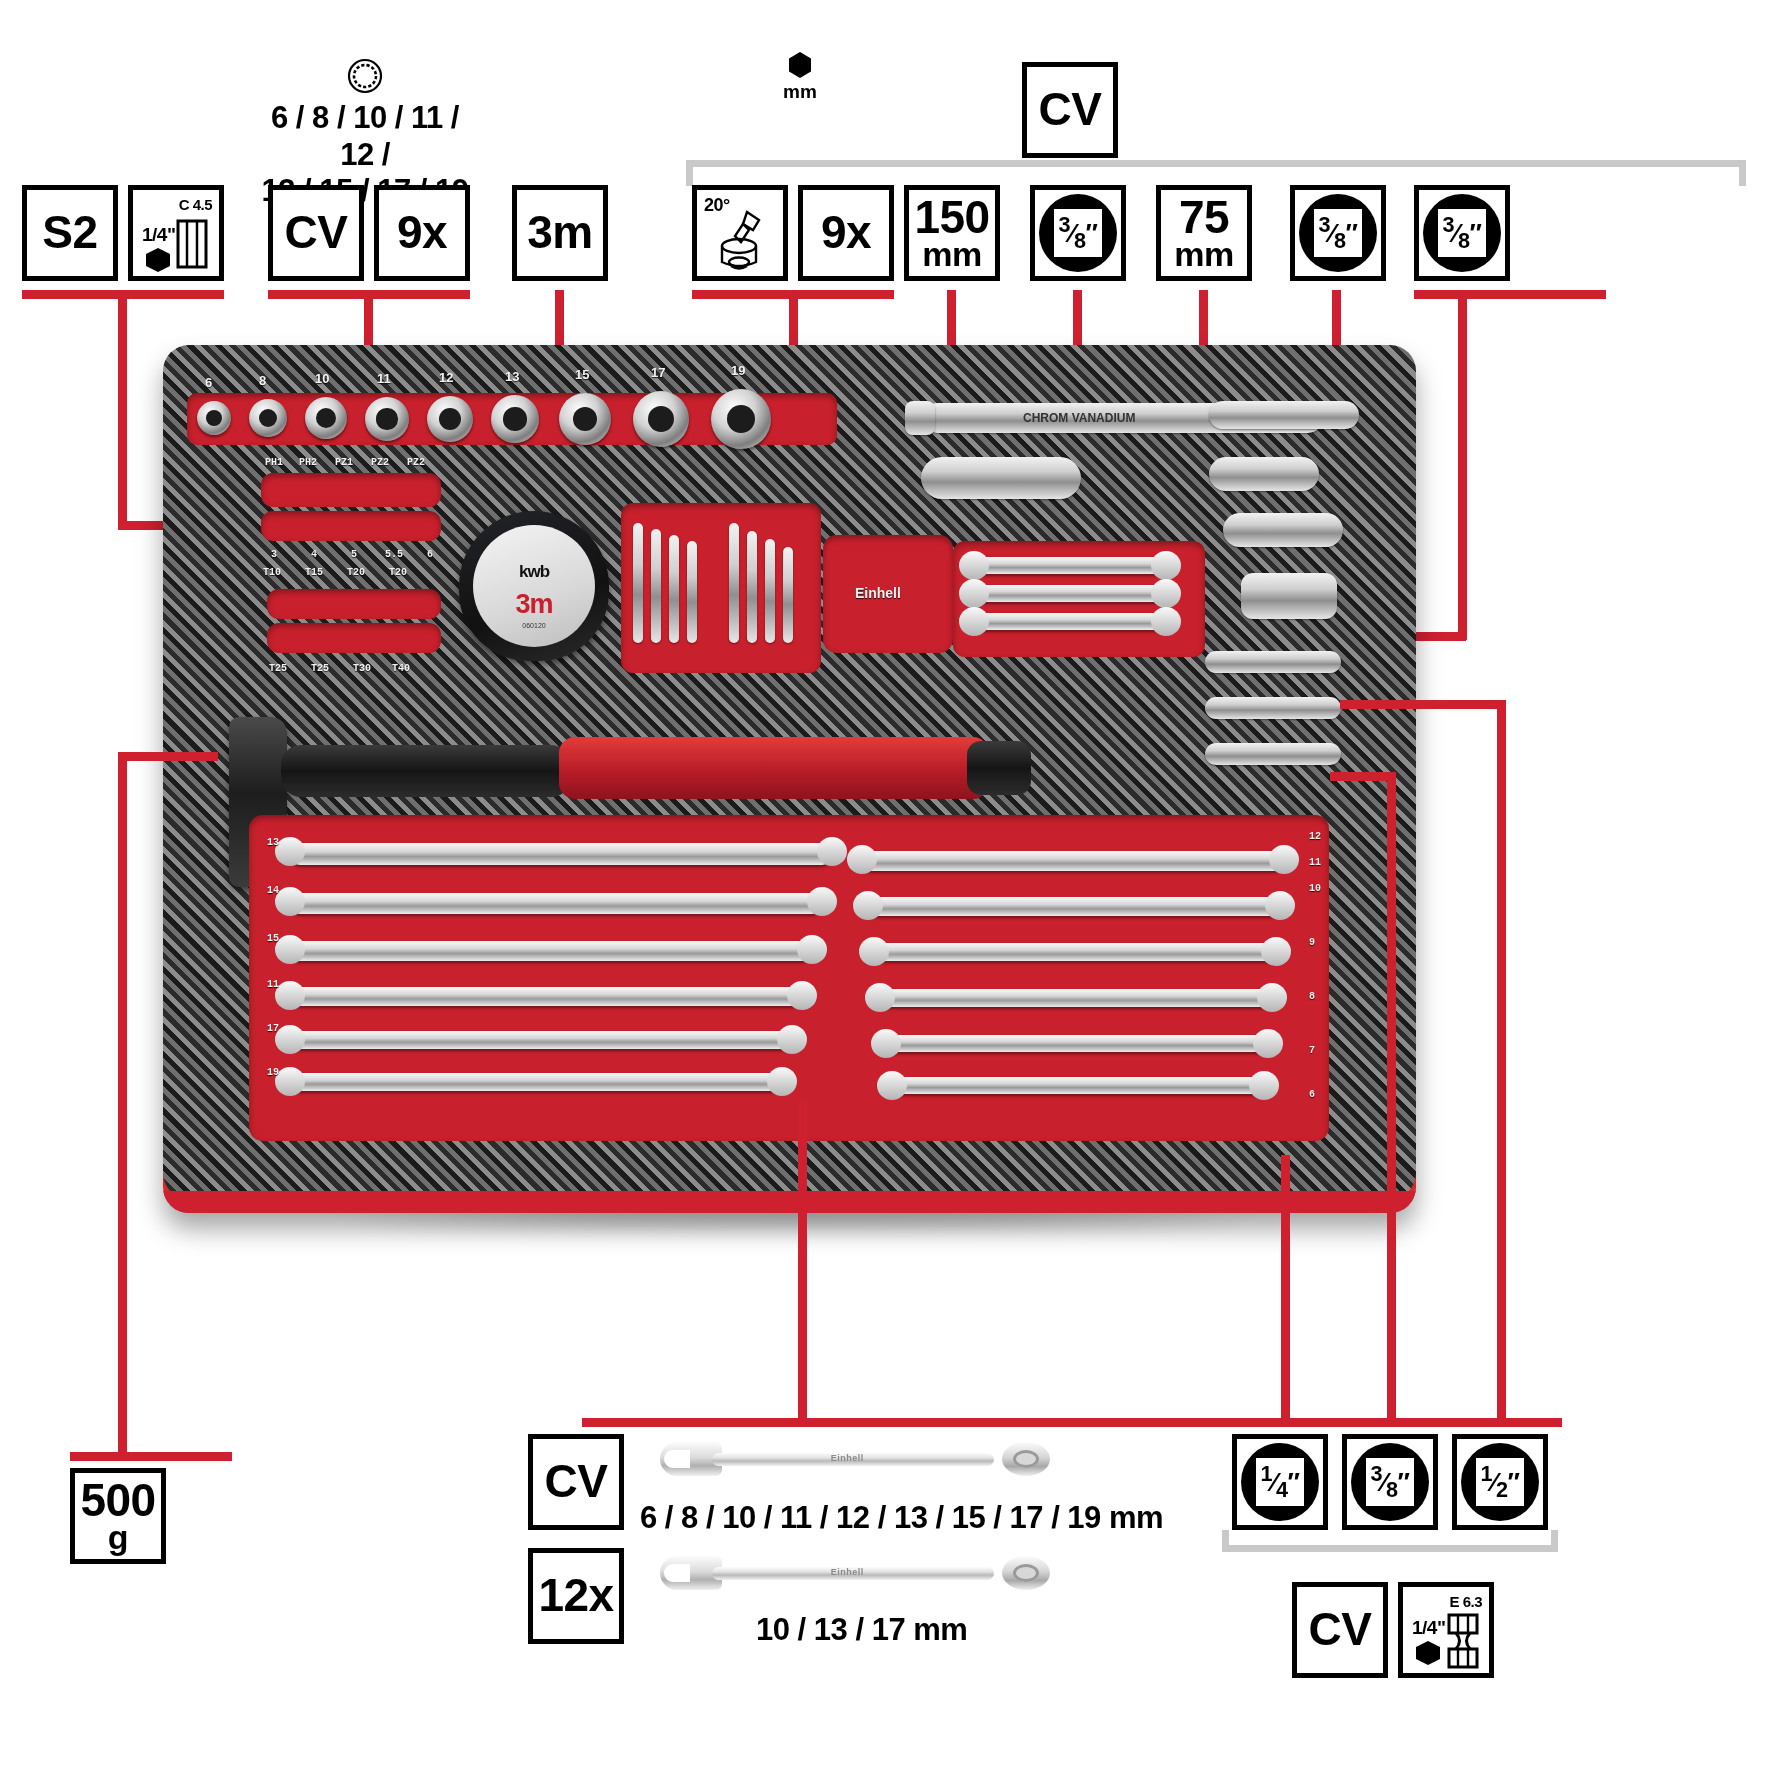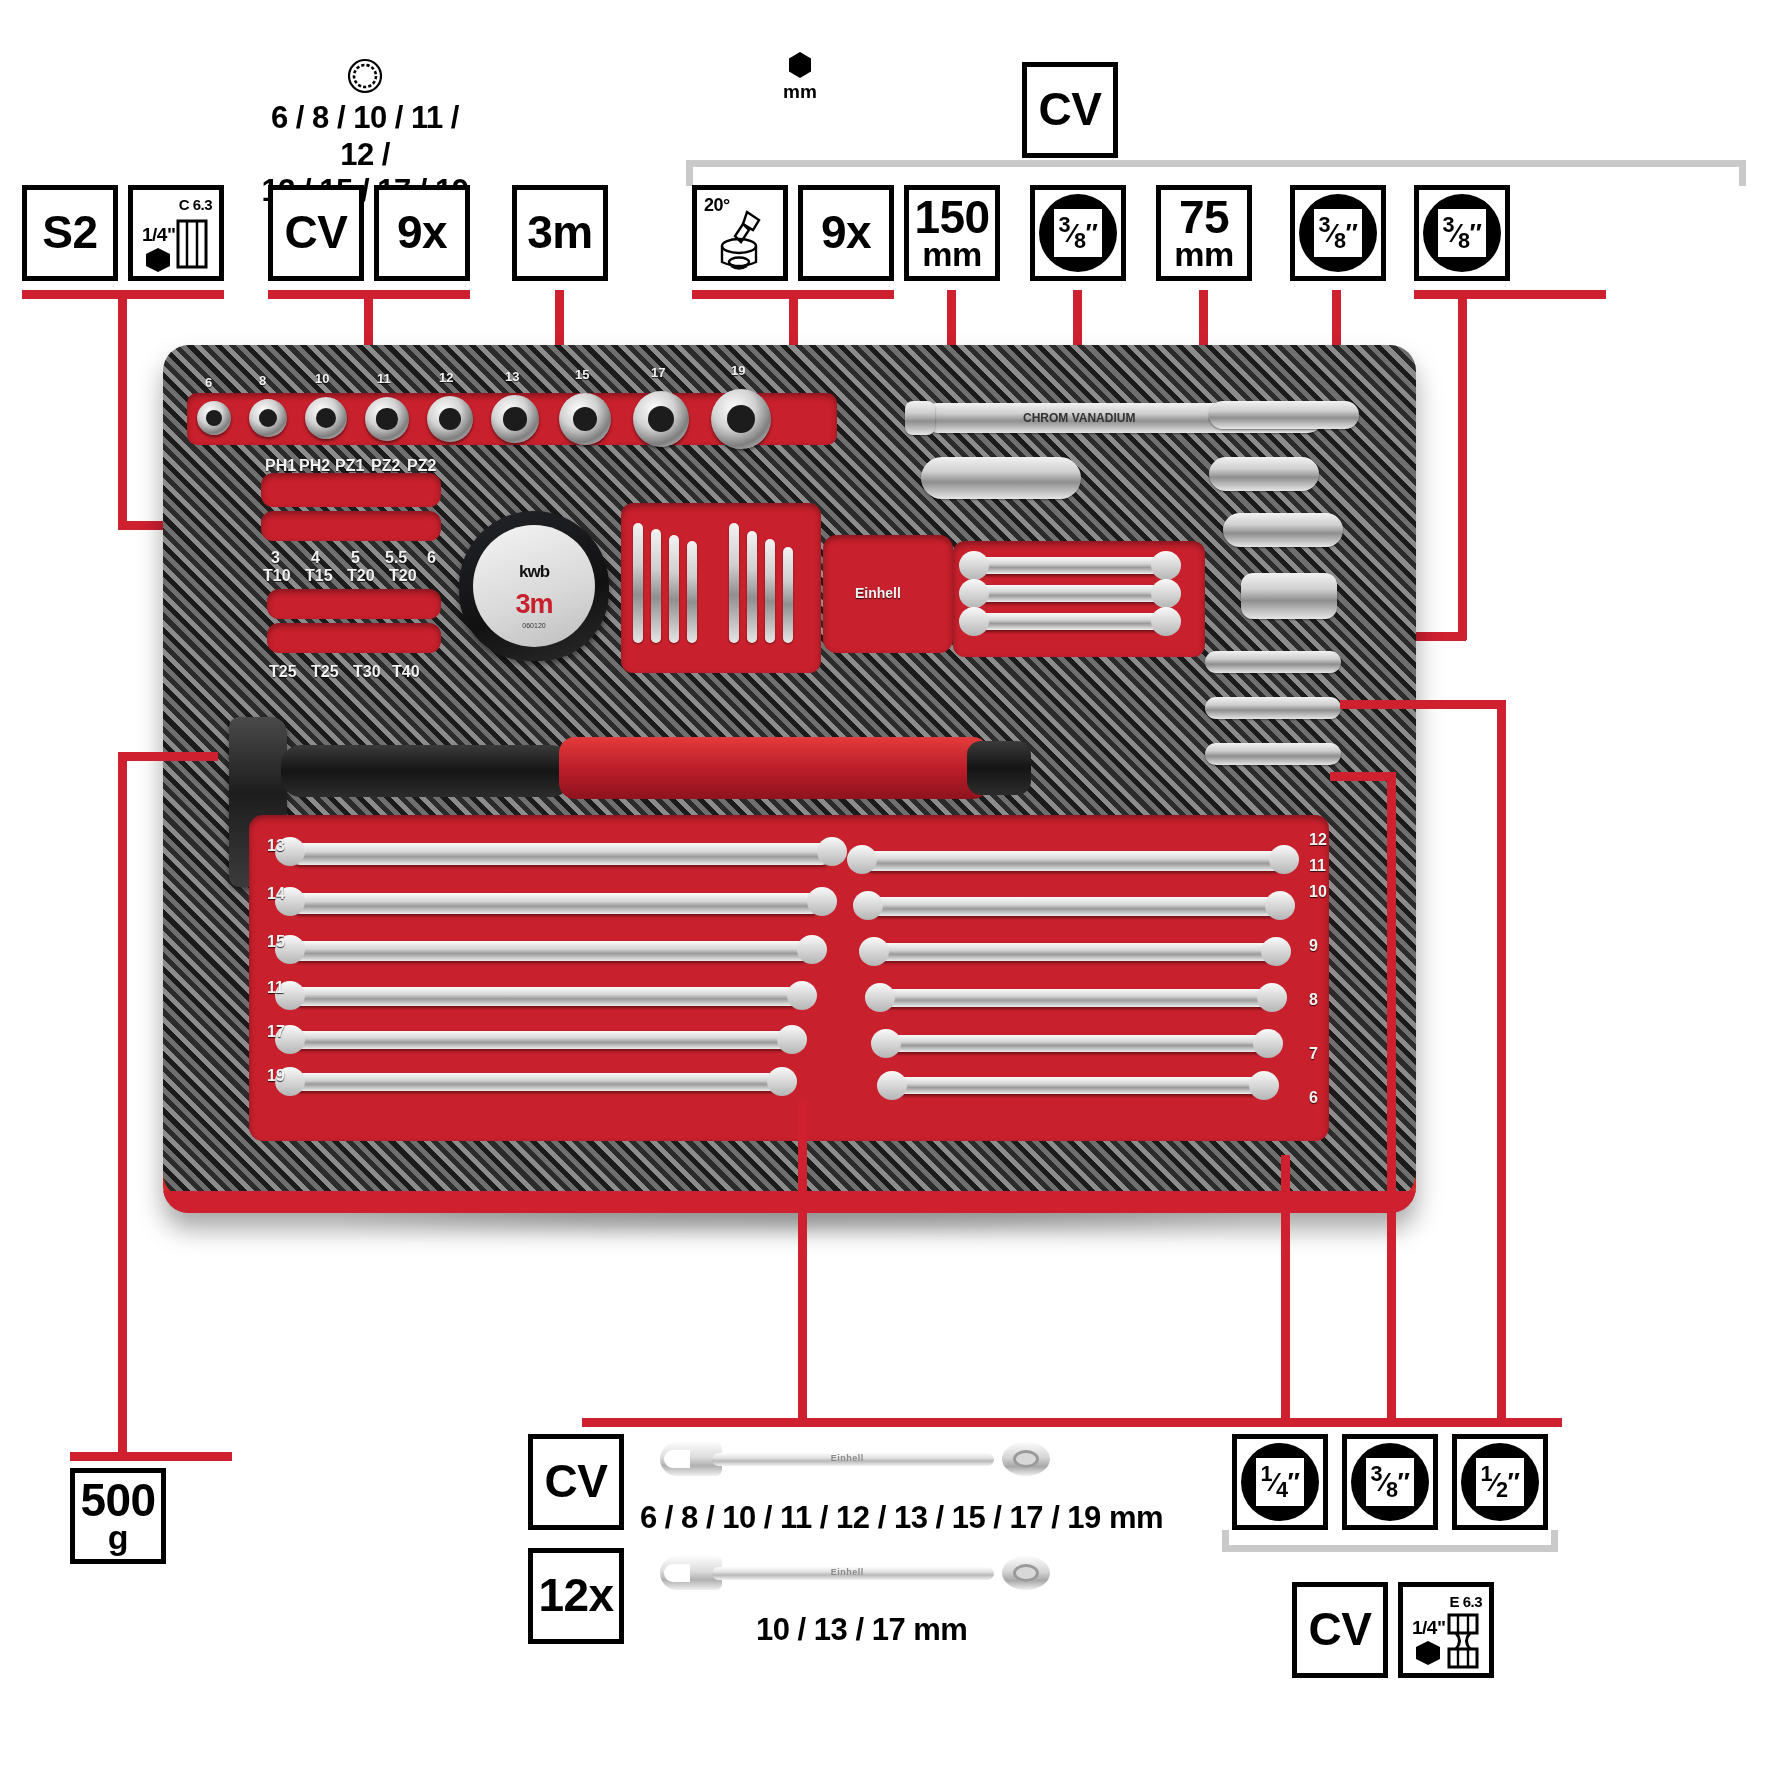--- a/index.html
+++ b/index.html
@@ -76,21 +76,21 @@
   .pocket{position:absolute;background:#c8202c;border-radius:12px;box-shadow:inset 0 3px 6px rgba(0,0,0,.35);}
   
   .chrome{position:absolute;border-radius:6px;
     background:linear-gradient(180deg,#f2f2f2 0%,#cfcfcf 35%,#8f8f8f 60%,#e6e6e6 100%);
     box-shadow:0 1px 2px rgba(0,0,0,.45);}
   .socket{position:absolute;border-radius:50%;
     background:radial-gradient(circle at 38% 32%, #fdfdfd 0%, #d3d3d3 38%, #7e7e7e 68%, #efefef 100%);
     box-shadow:0 2px 3px rgba(0,0,0,.5);}
   .socket::after{content:"";position:absolute;inset:26%;border-radius:50%;background:#1c1c1c;}
   .casetext{position:absolute;color:#f2f2f2;font-size:13px;font-weight:700;text-shadow:0 1px 1px rgba(0,0,0,.8);}
-  .casetext.sm{font-size:16px;}
+  .casetext.sm{font-size:10px;font-family:Liberation Mono, monospace;}
 
   
   .tape{position:absolute;border-radius:50% 50% 46% 46%;
     background:linear-gradient(160deg,#23242a 0%,#111 60%,#2b2b2b 100%);
     box-shadow:0 3px 6px rgba(0,0,0,.5);}
   .tape .face{position:absolute;inset:14px;border-radius:50%;
     background:linear-gradient(160deg,#f4f4f4 0%,#d8d8d8 60%,#bdbdbd 100%);}
   .tape .kwb{position:absolute;left:50%;top:34%;transform:translateX(-50%);
     font-size:17px;font-weight:700;color:#111;letter-spacing:-1px;}
   .tape .threem{position:absolute;left:50%;top:52%;transform:translateX(-50%);
@@ -168,21 +168,21 @@
   <div class="bar" style="left:0;top:0;width:7px;height:26px;"></div>
   <div class="bar" style="right:0;top:0;width:7px;height:26px;"></div>
 </div>
 
 <div class="box" style="left:22px;top:185px;width:96px;height:96px;">
   <span class="bigtxt">S2</span>
 </div>
 
 <div class="box" style="left:128px;top:185px;width:96px;height:96px;">
   <div style="position:relative;width:100%;height:100%;">
-    <span style="position:absolute;right:7px;top:6px;font-size:15px;font-weight:700;">C 6.3</span>
+    <span style="position:absolute;right:7px;top:6px;font-size:15px;font-weight:700;">C 4.5</span>
     <span style="position:absolute;left:9px;top:34px;font-size:19px;font-weight:700;">1/4"</span>
     <span style="position:absolute;left:10px;top:56px;">
       <svg width="30" height="28" viewBox="0 0 30 28">
           <polygon points="15,2 27,8 27,20 15,26 3,20 3,8" fill="#000"></polygon>
         </svg>
     </span>
     <span style="position:absolute;right:10px;top:28px;">
       <svg width="34" height="52" viewBox="0 0 34 52">
         <rect x="3" y="3" width="28" height="46" fill="none" stroke="#000" stroke-width="3"></rect>
         <line x1="12" y1="3" x2="12" y2="49" stroke="#000" stroke-width="2.5"></line>

